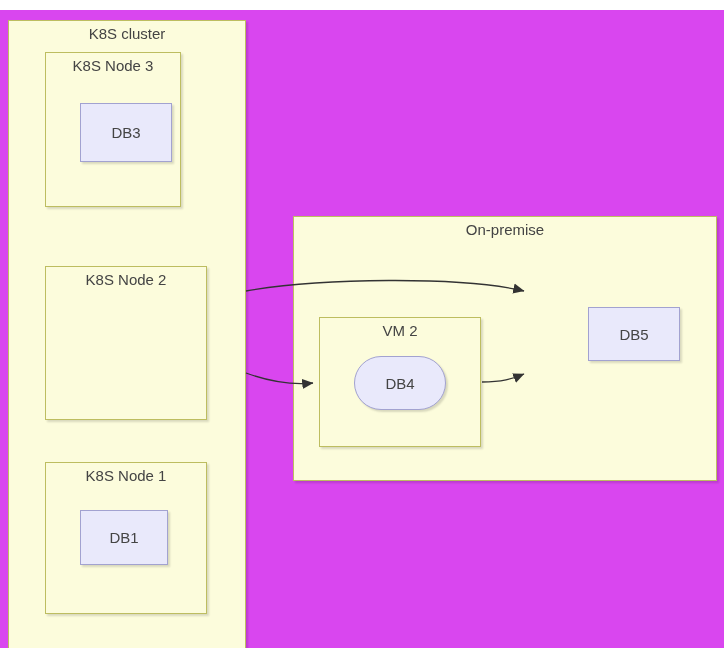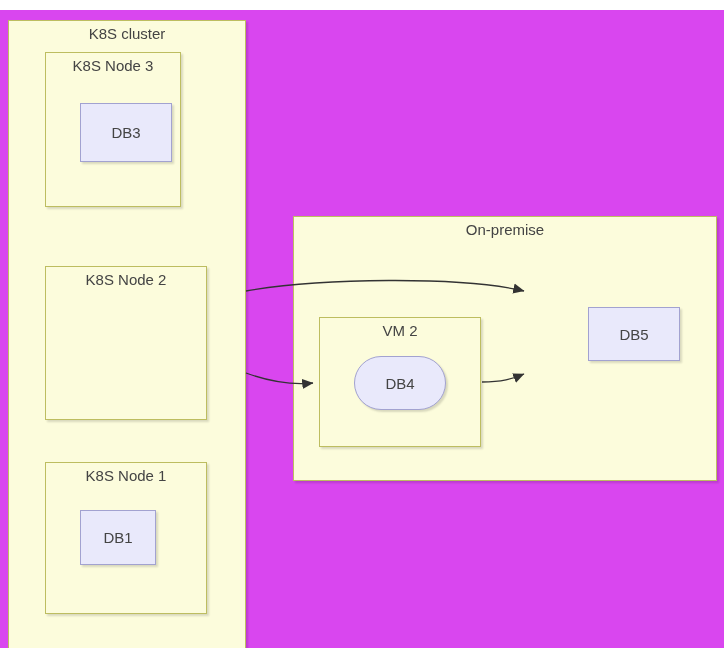--- a/index.html
+++ b/index.html
@@ -50,21 +50,21 @@
     font-size: 15px;
     color: var(--text);
   }
   
   #k8s-cluster   { left: 8px;   top: 10px;  width: 238px; height: 629px; }
   #k8s-node3     { left: 45px;  top: 42px;  width: 136px; height: 155px; }
   #db3           { left: 80px;  top: 93px;  width: 92px;  height: 59px; }
   #k8s-node2     { left: 45px;  top: 256px; width: 162px; height: 154px; }
   #db2           { left: 80px;  top: 297px; width: 92px;  height: 53px; }
   #k8s-node1     { left: 45px;  top: 452px; width: 162px; height: 152px; }
-  #db1           { left: 80px;  top: 500px; width: 76px;  height: 55px; }
+  #db1           { left: 80px;  top: 500px; width: 88px;  height: 55px; }
   
   #on-premise    { left: 293px; top: 206px; width: 424px; height: 265px; }
   #vm1           { left: 319px; top: 307px; width: 162px; height: 130px; }
   #db4           { left: 354px; top: 346px; width: 92px;  height: 54px; border-radius: 27px; }
   #vm2           { left: 530px; top: 258px; width: 161px; height: 129px; }
   #db5           { left: 588px; top: 297px; width: 92px;  height: 54px; }
 
   .edges {
     position: absolute;
     left: 0; top: 0;

